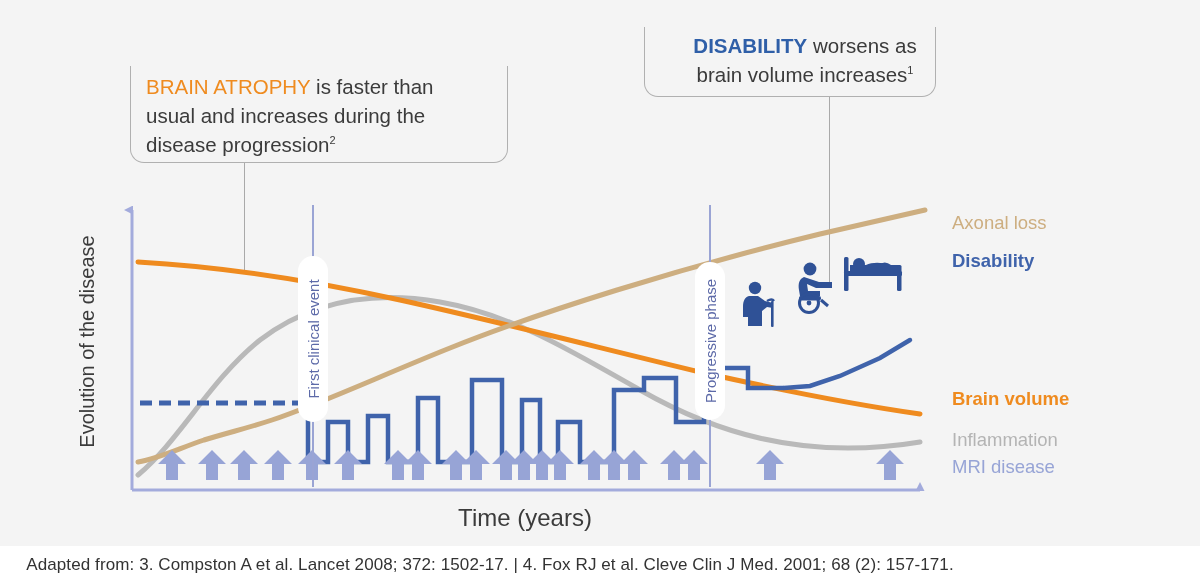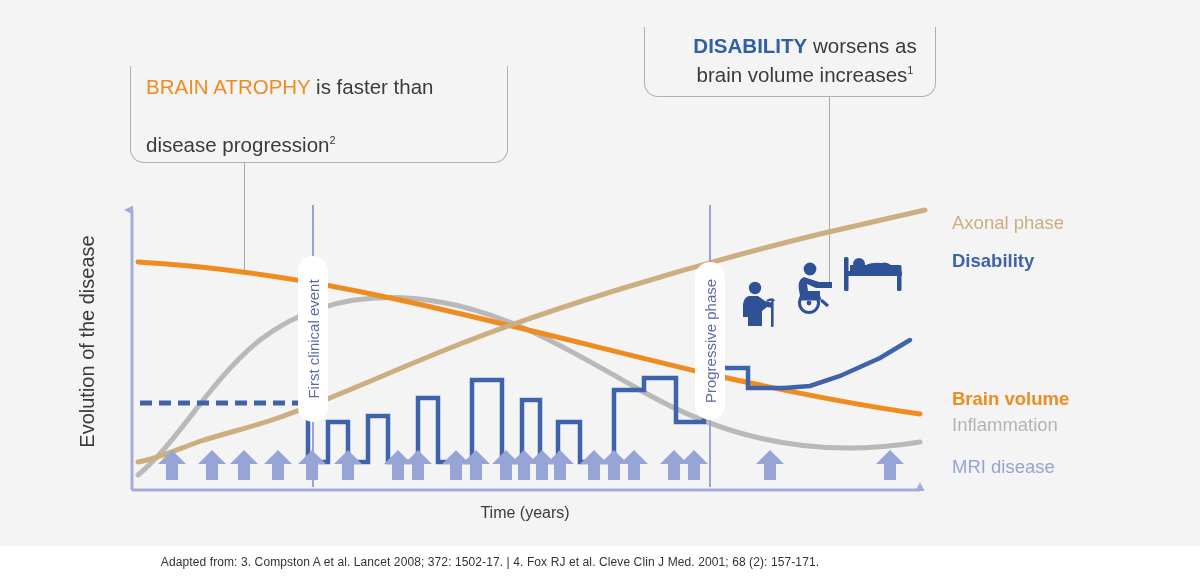--- a/index.html
+++ b/index.html
@@ -34,21 +34,21 @@
     width: 1200px;
     height: 38px;
     background: #ffffff;
   }
   #footer-text {
     position: absolute;
     left: 0;
     top: 9px;
     width: 980px;
     text-align: center;
-    font-size: 12px;
+    font-size: 17px;
     color: #333333;
     letter-spacing: 0.1px;
   }
 
   
   .callout {
     position: absolute;
     box-sizing: border-box;
     border: 1.4px solid #b0b0b0;
     border-top: none;
@@ -97,21 +97,21 @@
     font-size: 20px;
     color: #3b3b3b;
     white-space: nowrap;
   }
   #x-axis-label {
     position: absolute;
     left: 360px;
     top: 504px;
     width: 330px;
     text-align: center;
-    font-size: 16px;
+    font-size: 24px;
     color: #3b3b3b;
   }
 
   
   .phase-marker {
     position: absolute;
     width: 30px;
     border-radius: 15px;
     background: #ffffff;
   }
@@ -143,21 +143,21 @@
 <body>
 
 <div id="page">
 
   <div id="figure-area">
 
     <div class="callout" style="left:130px; top:66px; width:378px; height:97px;">
     </div>
     <div class="callout-text" style="left:146px; top:72px; width:370px;">
       <span class="kw-orange">BRAIN ATROPHY</span><span> is faster than</span><br>
-      <br>
+      <span>usual and increases during the</span><br>
       <span>disease progression</span><sup>2</sup>
     </div>
     <div class="stem" style="left:244px; top:163px; height:107px;"></div>
 
     <div class="callout" style="left:644px; top:27px; width:292px; height:70px;">
     </div>
     <div class="callout-text" style="left:660px; top:31px; width:290px; text-align:center;">
       <span class="kw-blue">DISABILITY</span><span> worsens as</span><br>
       <span>brain volume increases</span><sup>1</sup>
     </div>
@@ -315,24 +315,24 @@
     <div class="stem" style="left:312px; top:205px; height:282px; width:1.6px; background:#9aa4d4;"></div>
     <div class="phase-marker" style="left:298px; top:256px; height:166px;">
       <span class="phase-marker-text">First clinical event</span>
     </div>
 
     <div class="stem" style="left:709px; top:205px; height:282px; width:1.6px; background:#9aa4d4;"></div>
     <div class="phase-marker" style="left:695px; top:262px; height:158px;">
       <span class="phase-marker-text">Progressive phase</span>
     </div>
 
-    <div class="legend-item legend-axonal" style="left:952px; top:212px;">Axonal phase</div>
+    <div class="legend-item legend-axonal" style="left:952px; top:212px;">Axonal loss</div>
     <div class="legend-item legend-disab" style="left:952px; top:250px;">Disability</div>
     <div class="legend-item legend-brain" style="left:952px; top:388px;">Brain volume</div>
-    <div class="legend-item legend-inflam" style="left:952px; top:414px;">Inflammation</div>
+    <div class="legend-item legend-inflam" style="left:952px; top:429px;">Inflammation</div>
     <div class="legend-item legend-mri" style="left:952px; top:456px;">MRI disease</div>
 
   </div>
 
   <div id="footer-bar">
     <div id="footer-text">Adapted from: 3. Compston A et al. Lancet 2008; 372: 1502-17. | 4. Fox RJ et al. Cleve Clin J Med. 2001; 68 (2): 157-171.</div>
   </div>
 
 </div>
 

